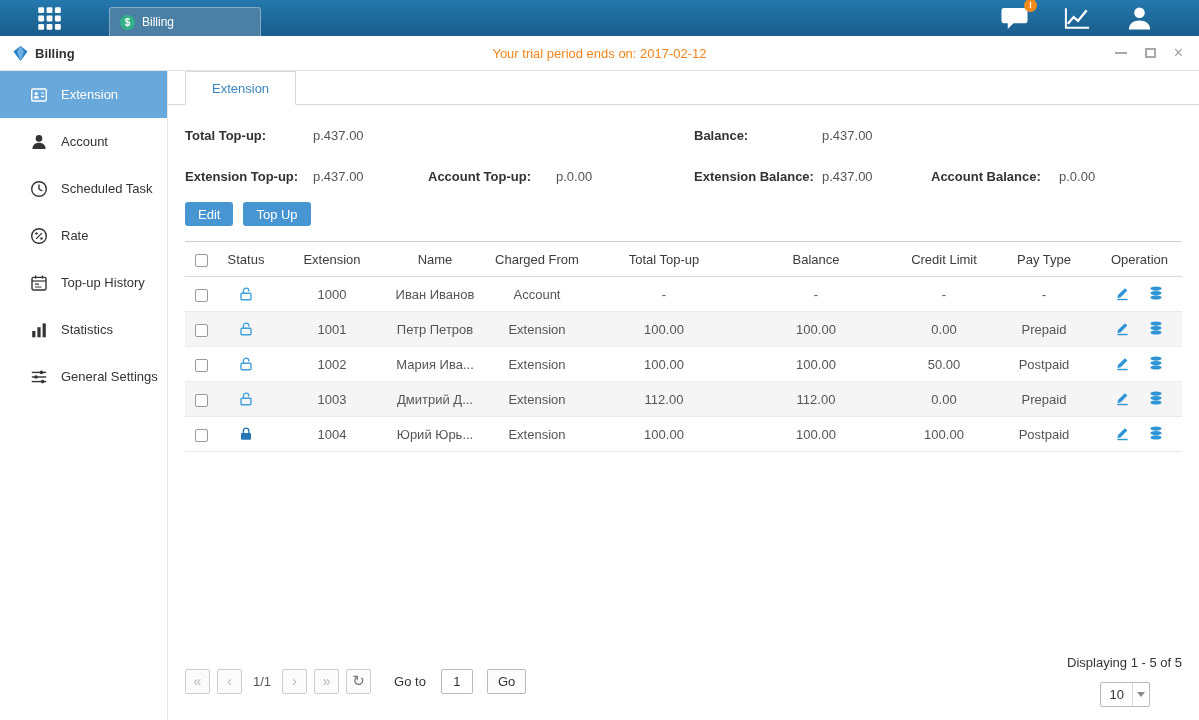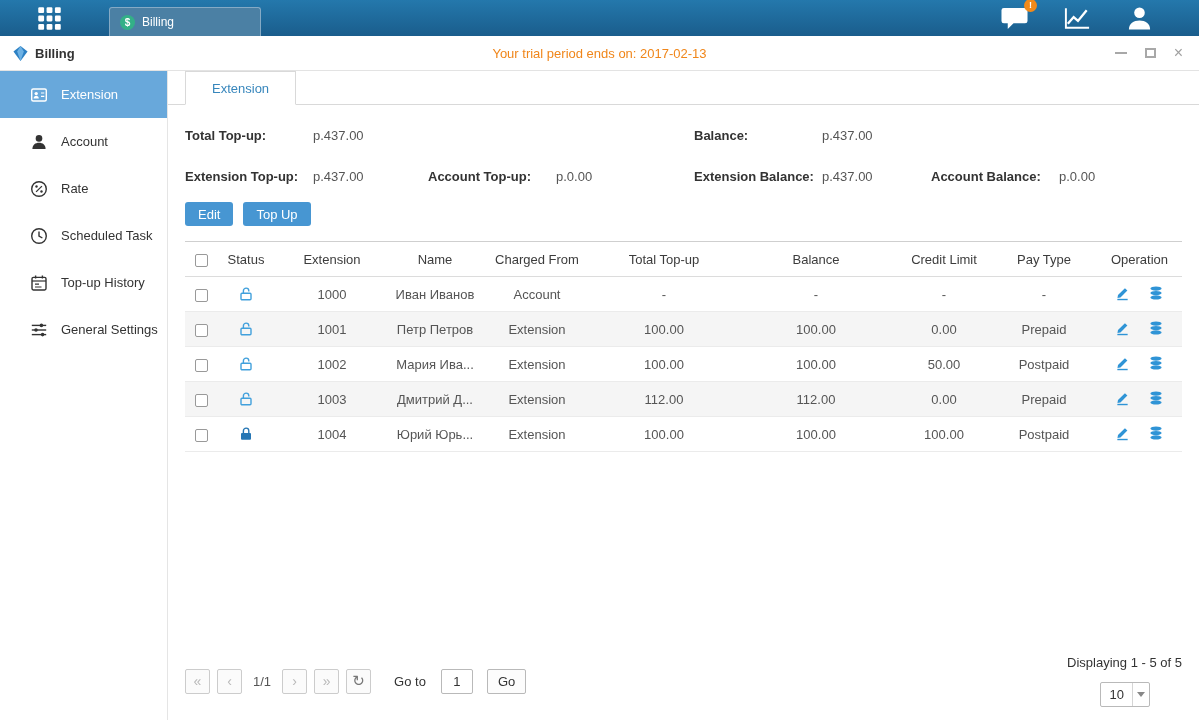--- a/index.html
+++ b/index.html
@@ -158,21 +158,21 @@
 </div>
 
 <div class="titlebar">
   <div class="titlebar-left">
     <svg width="17" height="17" viewBox="0 0 18 18">
       <path d="M9 1 L16.5 7 L9 17 L1.5 7 Z" fill="#2c80c4"></path>
       <path d="M9 1 L12.5 7 L9 17 L5.5 7 Z" fill="#6db1e4"></path>
     </svg>
     <span>Billing</span>
   </div>
-  <div class="trial">Your trial period ends on: 2017-02-13</div>
+  <div class="trial">Your trial period ends on: 2017-02-12</div>
   <div class="win-controls">
     <span class="min-glyph"></span>
     <span class="max-glyph"></span>
     <span class="close-glyph">×</span>
   </div>
 </div>
 
 <div class="app-body">
 
   <div class="sidebar">
@@ -188,41 +188,49 @@
     <div class="side-item">
       <svg width="18" height="18" viewBox="0 0 18 18" fill="currentColor">
         <circle cx="9" cy="5.4" r="3.3"></circle>
         <path d="M2.4 16 c0 -4.2 3 -6.2 6.6 -6.2 s6.6 2 6.6 6.2 Z"></path>
       </svg>
       <span>Account</span>
     </div>
     <div class="side-item">
       <svg width="18" height="18" viewBox="0 0 18 18" fill="none" stroke="currentColor" stroke-width="1.4">
         <circle cx="9" cy="9" r="7.3"></circle>
+        <path d="M9 4.6 V9 l3.4 2"></path>
+      </svg>
+      <span>Scheduled Task</span>
+    </div>
+    <div class="side-item">
+      <svg width="18" height="18" viewBox="0 0 18 18" fill="none" stroke="currentColor" stroke-width="1.4">
+        <circle cx="9" cy="9" r="7.3"></circle>
         <path d="M6.1 11.9 L11.9 6.1" stroke-width="1.3"></path>
         <circle cx="6.5" cy="6.5" r="1.2" fill="currentColor" stroke="none"></circle>
         <circle cx="11.5" cy="11.5" r="1.2" fill="currentColor" stroke="none"></circle>
       </svg>
       <span>Rate</span>
-    </div>
-    <div class="side-item">
-      <svg width="18" height="18" viewBox="0 0 18 18" fill="none" stroke="currentColor" stroke-width="1.4">
-        <circle cx="9" cy="9" r="7.3"></circle>
-        <path d="M9 4.6 V9 l3.4 2"></path>
-      </svg>
-      <span>Scheduled Task</span>
     </div>
     <div class="side-item">
       <svg width="18" height="18" viewBox="0 0 18 18" fill="none" stroke="currentColor" stroke-width="1.4">
         <rect x="2" y="3.4" width="14" height="12.6" rx="1.4"></rect>
         <path d="M2 7 H16" stroke-width="1.2"></path>
         <path d="M5.6 1.6 V4.6 M12.4 1.6 V4.6"></path>
         <path d="M5 10.2 h4 M5 13 h6.5" stroke-width="1.2"></path>
       </svg>
       <span>Top-up History</span>
+    </div>
+    <div class="side-item">
+      <svg width="18" height="18" viewBox="0 0 18 18" fill="currentColor">
+        <rect x="2.2" y="10" width="3.2" height="6.3"></rect>
+        <rect x="7.4" y="6.2" width="3.2" height="10.1"></rect>
+        <rect x="12.6" y="2.4" width="3.2" height="13.9"></rect>
+      </svg>
+      <span>Statistics</span>
     </div>
     <div class="side-item">
       <svg width="18" height="18" viewBox="0 0 18 18" stroke="currentColor" stroke-width="1.4">
         <path d="M1.8 4.4 H16.2" fill="none"></path>
         <path d="M1.8 9 H16.2" fill="none"></path>
         <path d="M1.8 13.6 H16.2" fill="none"></path>
         <circle cx="11.4" cy="4.4" r="1.8" fill="currentColor" stroke="none"></circle>
         <circle cx="6" cy="9" r="1.8" fill="currentColor" stroke="none"></circle>
         <circle cx="12.6" cy="13.6" r="1.8" fill="currentColor" stroke="none"></circle>
       </svg>

